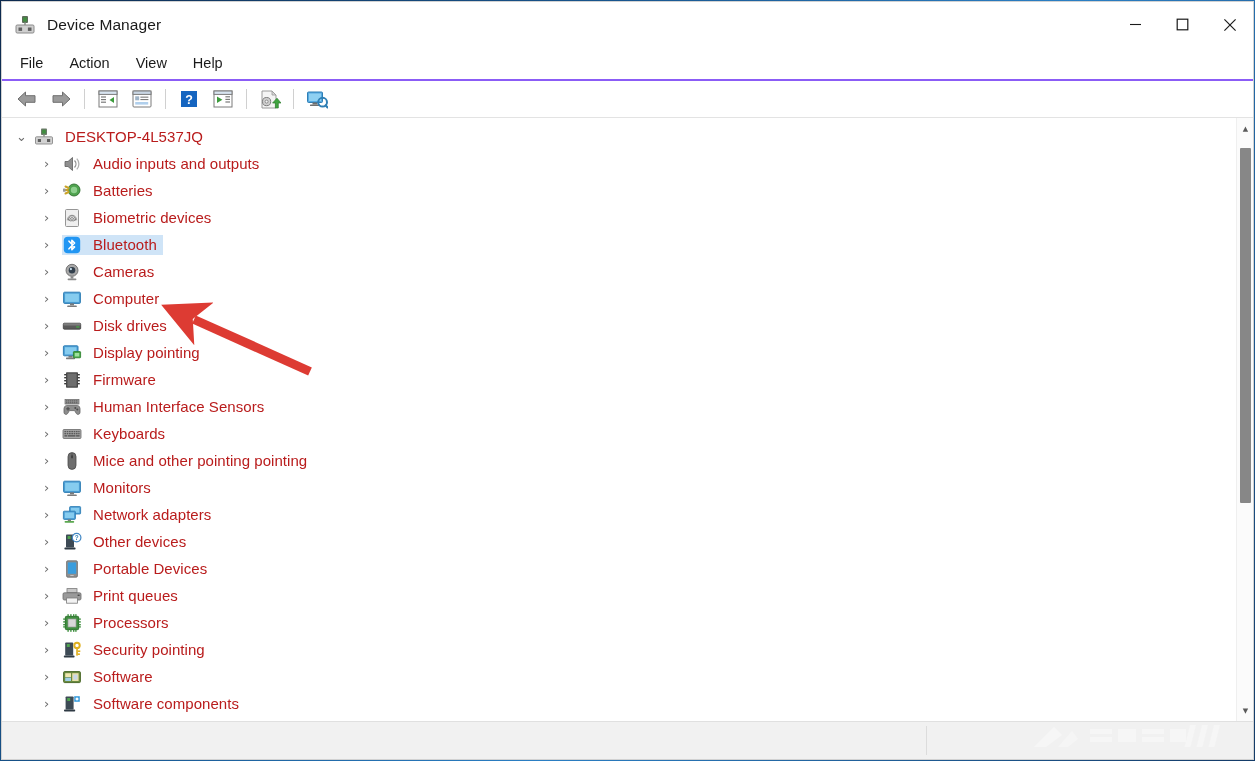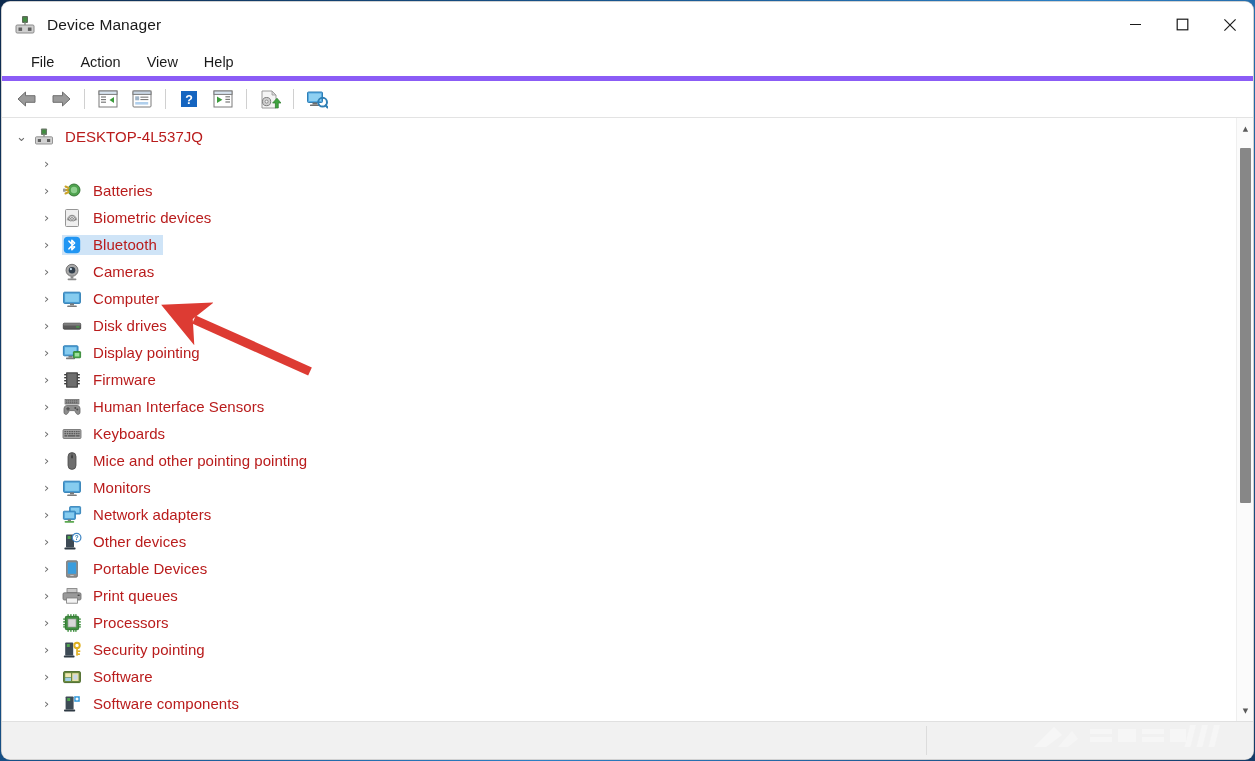--- a/index.html
+++ b/index.html
@@ -16,21 +16,21 @@
     position: absolute; inset: 0;
     background: linear-gradient(125deg,#0d2a4e 0%,#18568f 35%,#2b7fc4 60%,#143b68 100%);
   }
 
   
   #window {
     position: absolute;
     left: 2px; top: 2px;
     width: 1251px; height: 757px;
     background: #ffffff;
-    border-radius: 8px;
+    border-radius: 0;
     overflow: hidden;
     box-shadow: 0 0 0 1px #d2d2d2;
     display: flex;
     flex-direction: column;
   }
 
   
   #titlebar {
     height: 45px;
     background: #ffffff;
@@ -57,23 +57,23 @@
     flex: 0 0 47px;
   }
   #winbtns { position: absolute; right: 0; top: 0; display: flex; }
 
   
   #menubar {
     height: 34px;
     flex: 0 0 34px;
     display: flex;
     align-items: center;
-    padding-left: 18px;
+    padding-left: 7px;
     background: #ffffff;
-    border-bottom: 5px solid #8b5cf6;
+    border-bottom: 2px solid #8b5cf6;
   }
   .menuitem {
     font-size: 14.5px;
     color: #1a1a1a;
     padding: 3px 11px;
     margin-right: 4px;
     border-radius: 3px;
     cursor: default;
   }
 
@@ -353,20 +353,30 @@
             <rect x="1.5" y="9.8" width="17" height="7.2" rx="1" fill="#d2d2d2" stroke="#8a8a8a" stroke-width=".9"></rect>
             <rect x="3.8" y="12" width="3.2" height="3" fill="#5f5f5f"></rect>
             <rect x="13" y="12" width="3.2" height="3" fill="#5f5f5f"></rect>
           </svg>
         </span>
         <span class="rowlabel">DESKTOP-4L537JQ</span>
       </div>
 
       <div class="row child">
         <span class="chev">›</span>
+        <span class="selwrap">
+        <span class="ic">
+          <svg width="20" height="20" viewBox="0 0 20 20">
+            <path d="M3 7.5 H6 L10.5 3.5 V16.5 L6 12.5 H3 Z" fill="#8f8f8f" stroke="#5e5e5e" stroke-width=".8" stroke-linejoin="round"></path>
+            <path d="M12.5 6.5 A5 5 0 0 1 12.5 13.5" fill="none" stroke="#8f8f8f" stroke-width="1.3"></path>
+            <path d="M14.8 4.6 A8 8 0 0 1 14.8 15.4" fill="none" stroke="#b0b0b0" stroke-width="1.3"></path>
+          </svg>
+        </span>
+        <span class="rowlabel">Audio inputs and outputs</span>
+        </span>
       </div>
 
       <div class="row child">
         <span class="chev">›</span>
         <span class="selwrap">
         <span class="ic">
           <svg width="20" height="20" viewBox="0 0 20 20">
             <circle cx="12" cy="9" r="6" fill="#4fa34f" stroke="#2f6f2f" stroke-width=".9"></circle>
             <circle cx="12" cy="9" r="3.2" fill="#8fd08f"></circle>
             <path d="M6 9 L2 9 M3.5 5.5 L6.6 7 M3.5 12.5 L6.6 11" stroke="#c9a227" stroke-width="2" stroke-linecap="round"></path>

